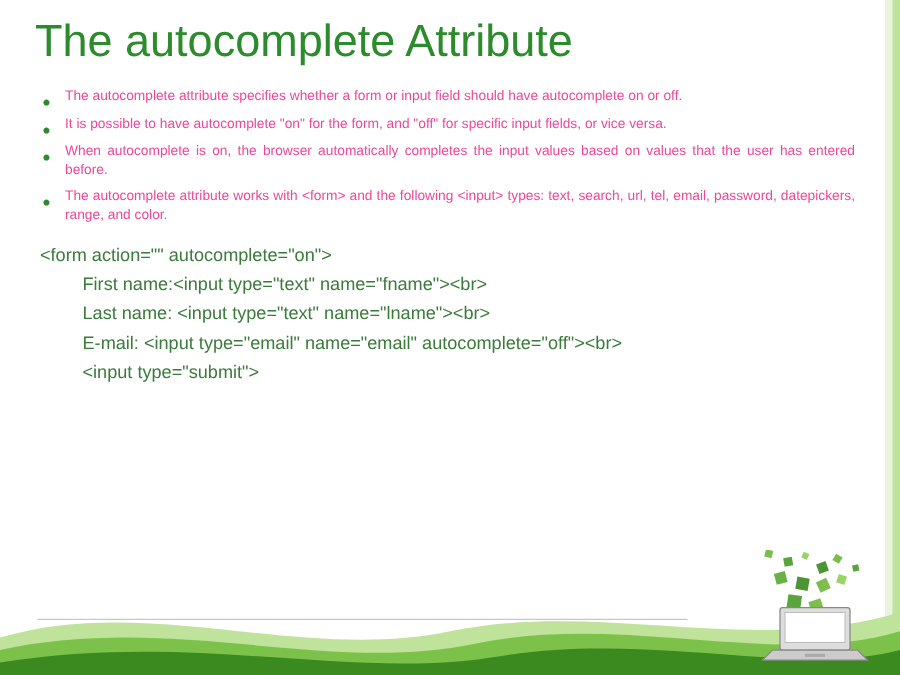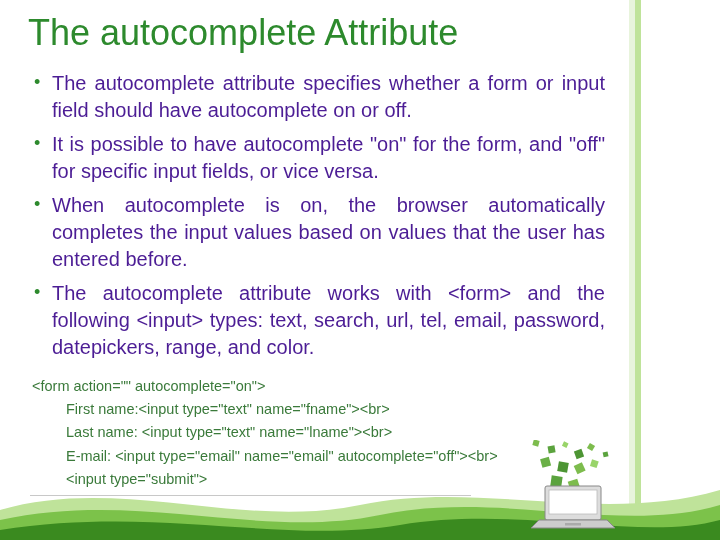--- a/index.html
+++ b/index.html
@@ -6,21 +6,21 @@
     margin: 0;
     padding: 0;
     width: 720px;
     height: 540px;
     font-family: Arial, Helvetica, sans-serif;
     background: #ffffff;
     overflow: hidden;
     position: relative;
   }
   .slide {
-    width: 641px;
+    width: 720px;
     height: 540px;
     position: relative;
     box-sizing: border-box;
     padding-left: 39px;
   }
   .title {
     position: absolute;
     top: 12px;
     left: 28px;
     font-size: 36px;
@@ -34,22 +34,22 @@
     right: 36px;
   }
   ul.bullets {
     list-style: none;
     padding: 0;
     margin: 0 0 14px 0;
   }
   ul.bullets li {
     position: relative;
     padding-left: 20px;
-    color: #4c1d95;
-    font-size: 20px;
+    color: #ec4899;
+    font-size: 11px;
     line-height: 1.35;
     text-align: justify;
     margin-bottom: 7px;
   }
   ul.bullets li::before {
     content: "•";
     position: absolute;
     left: 2px;
     top: 0;
     color: #2d8a2d;

